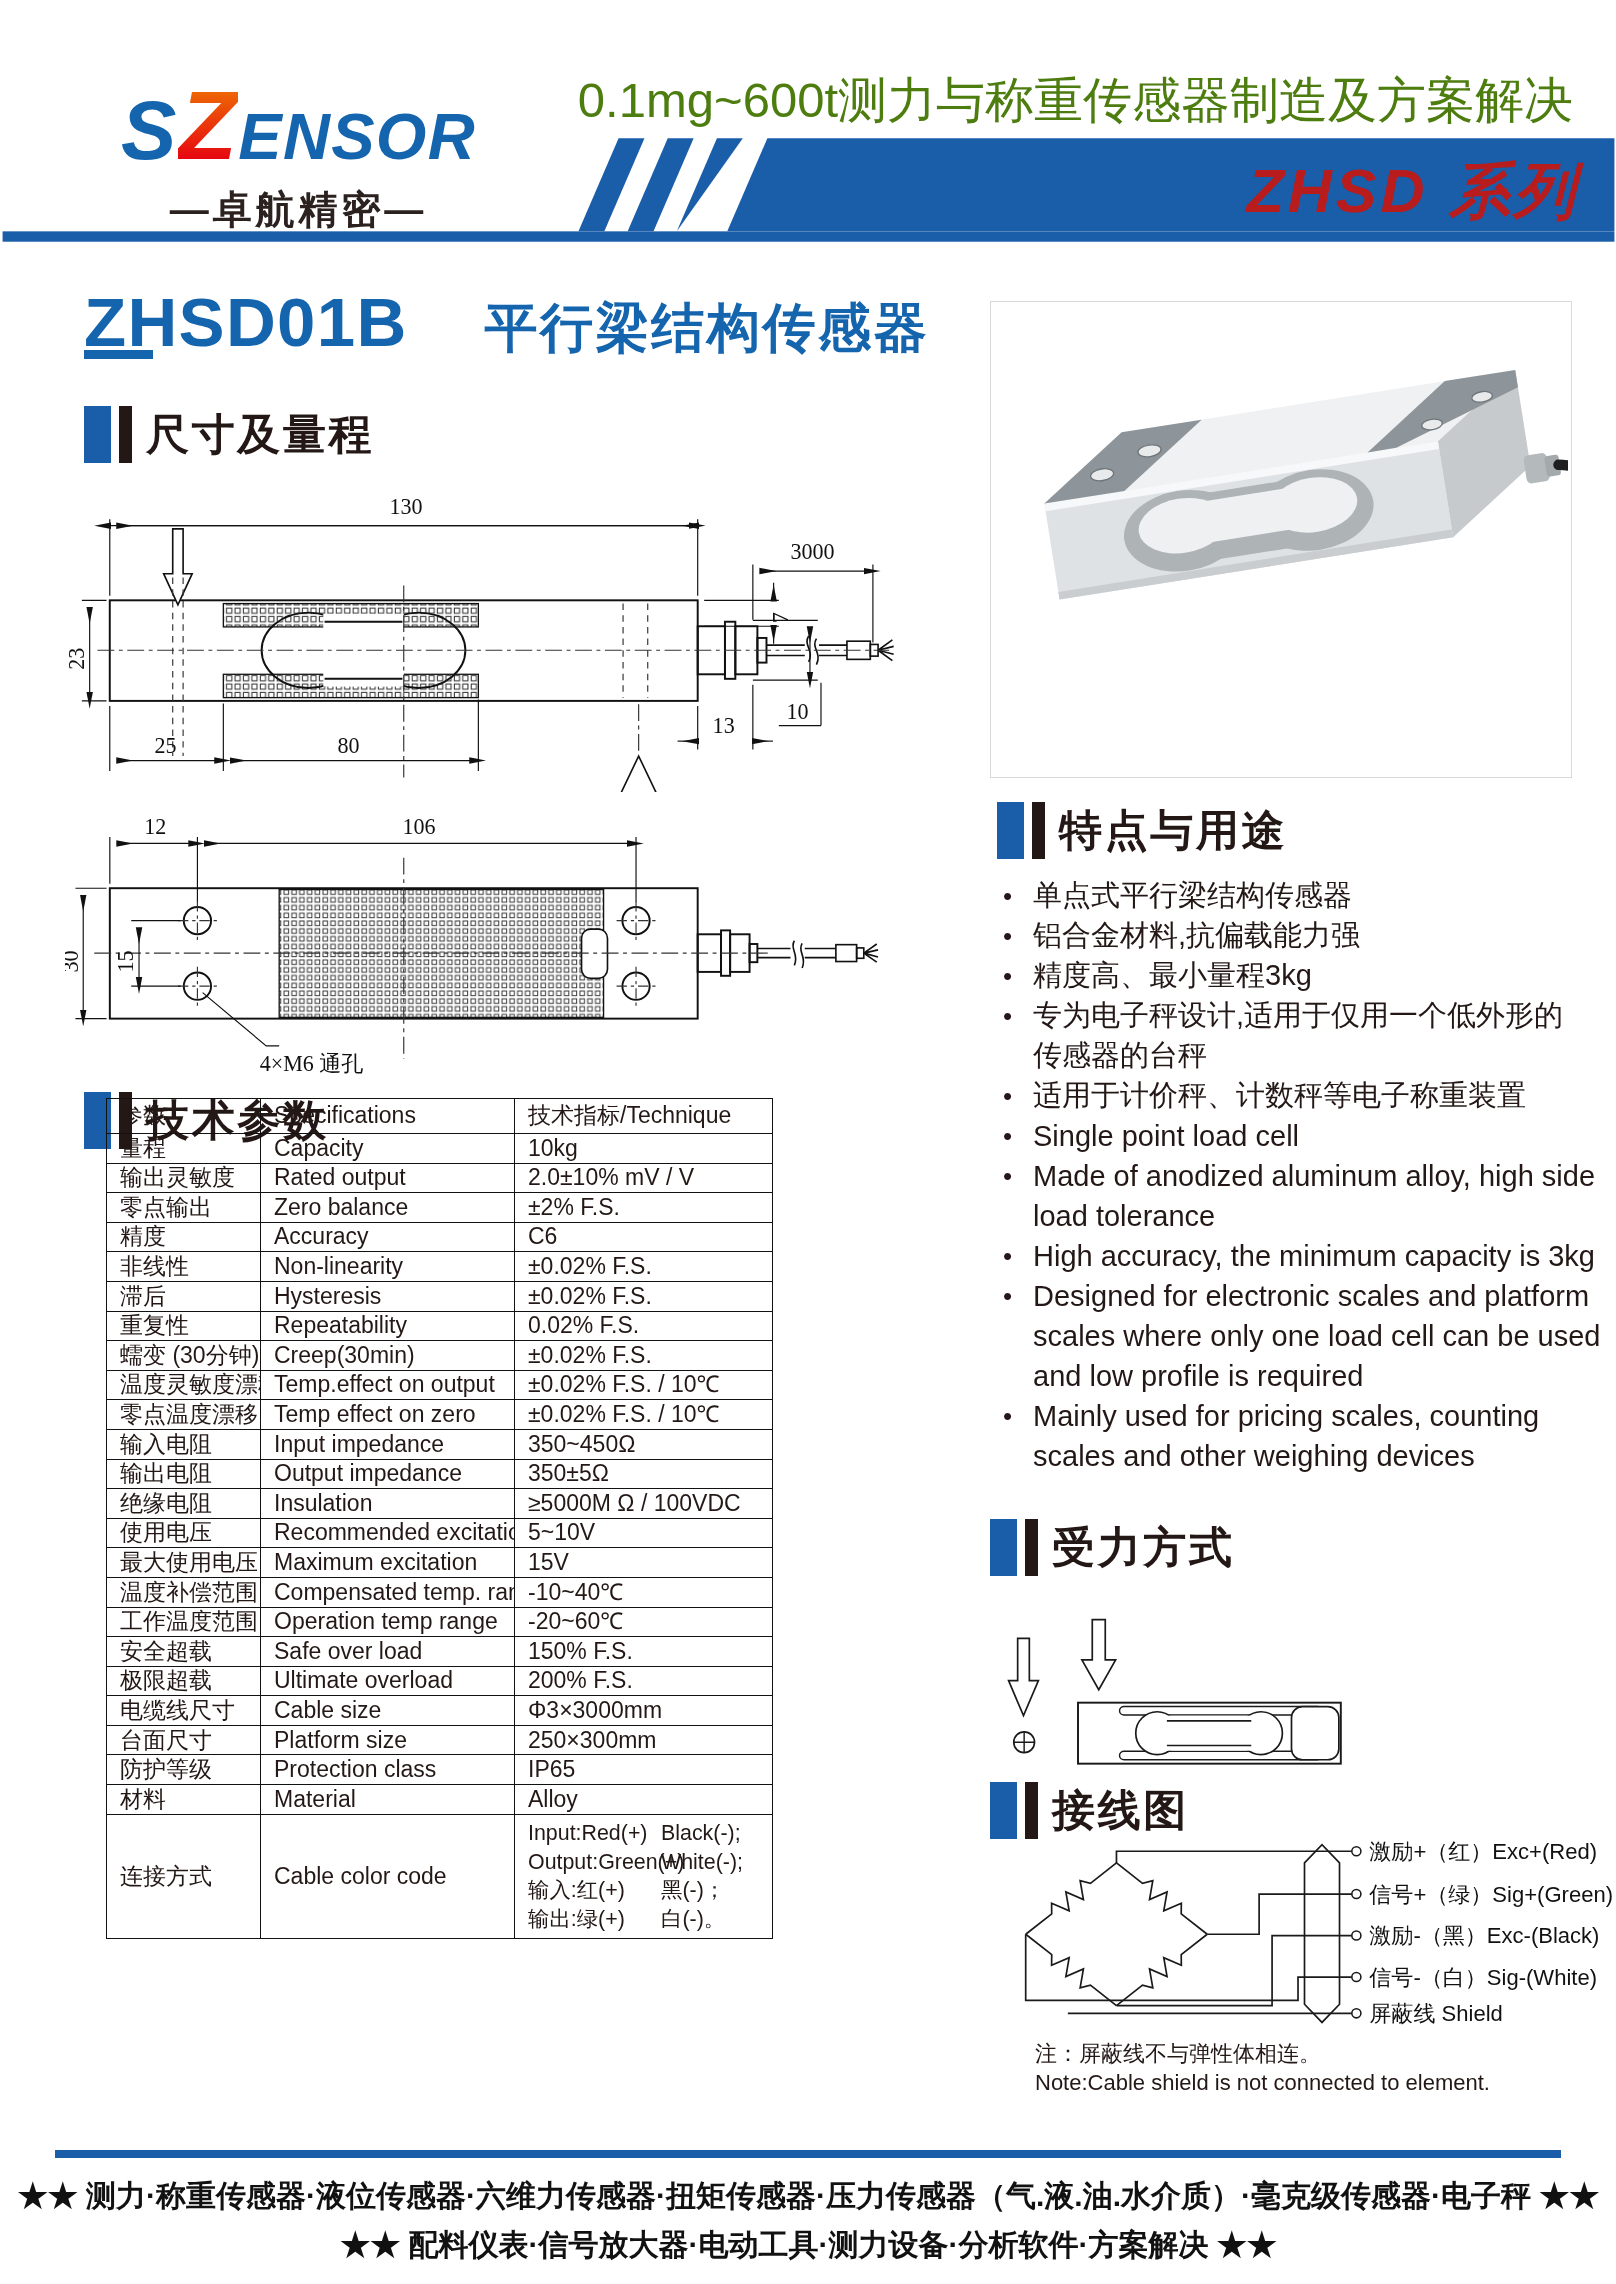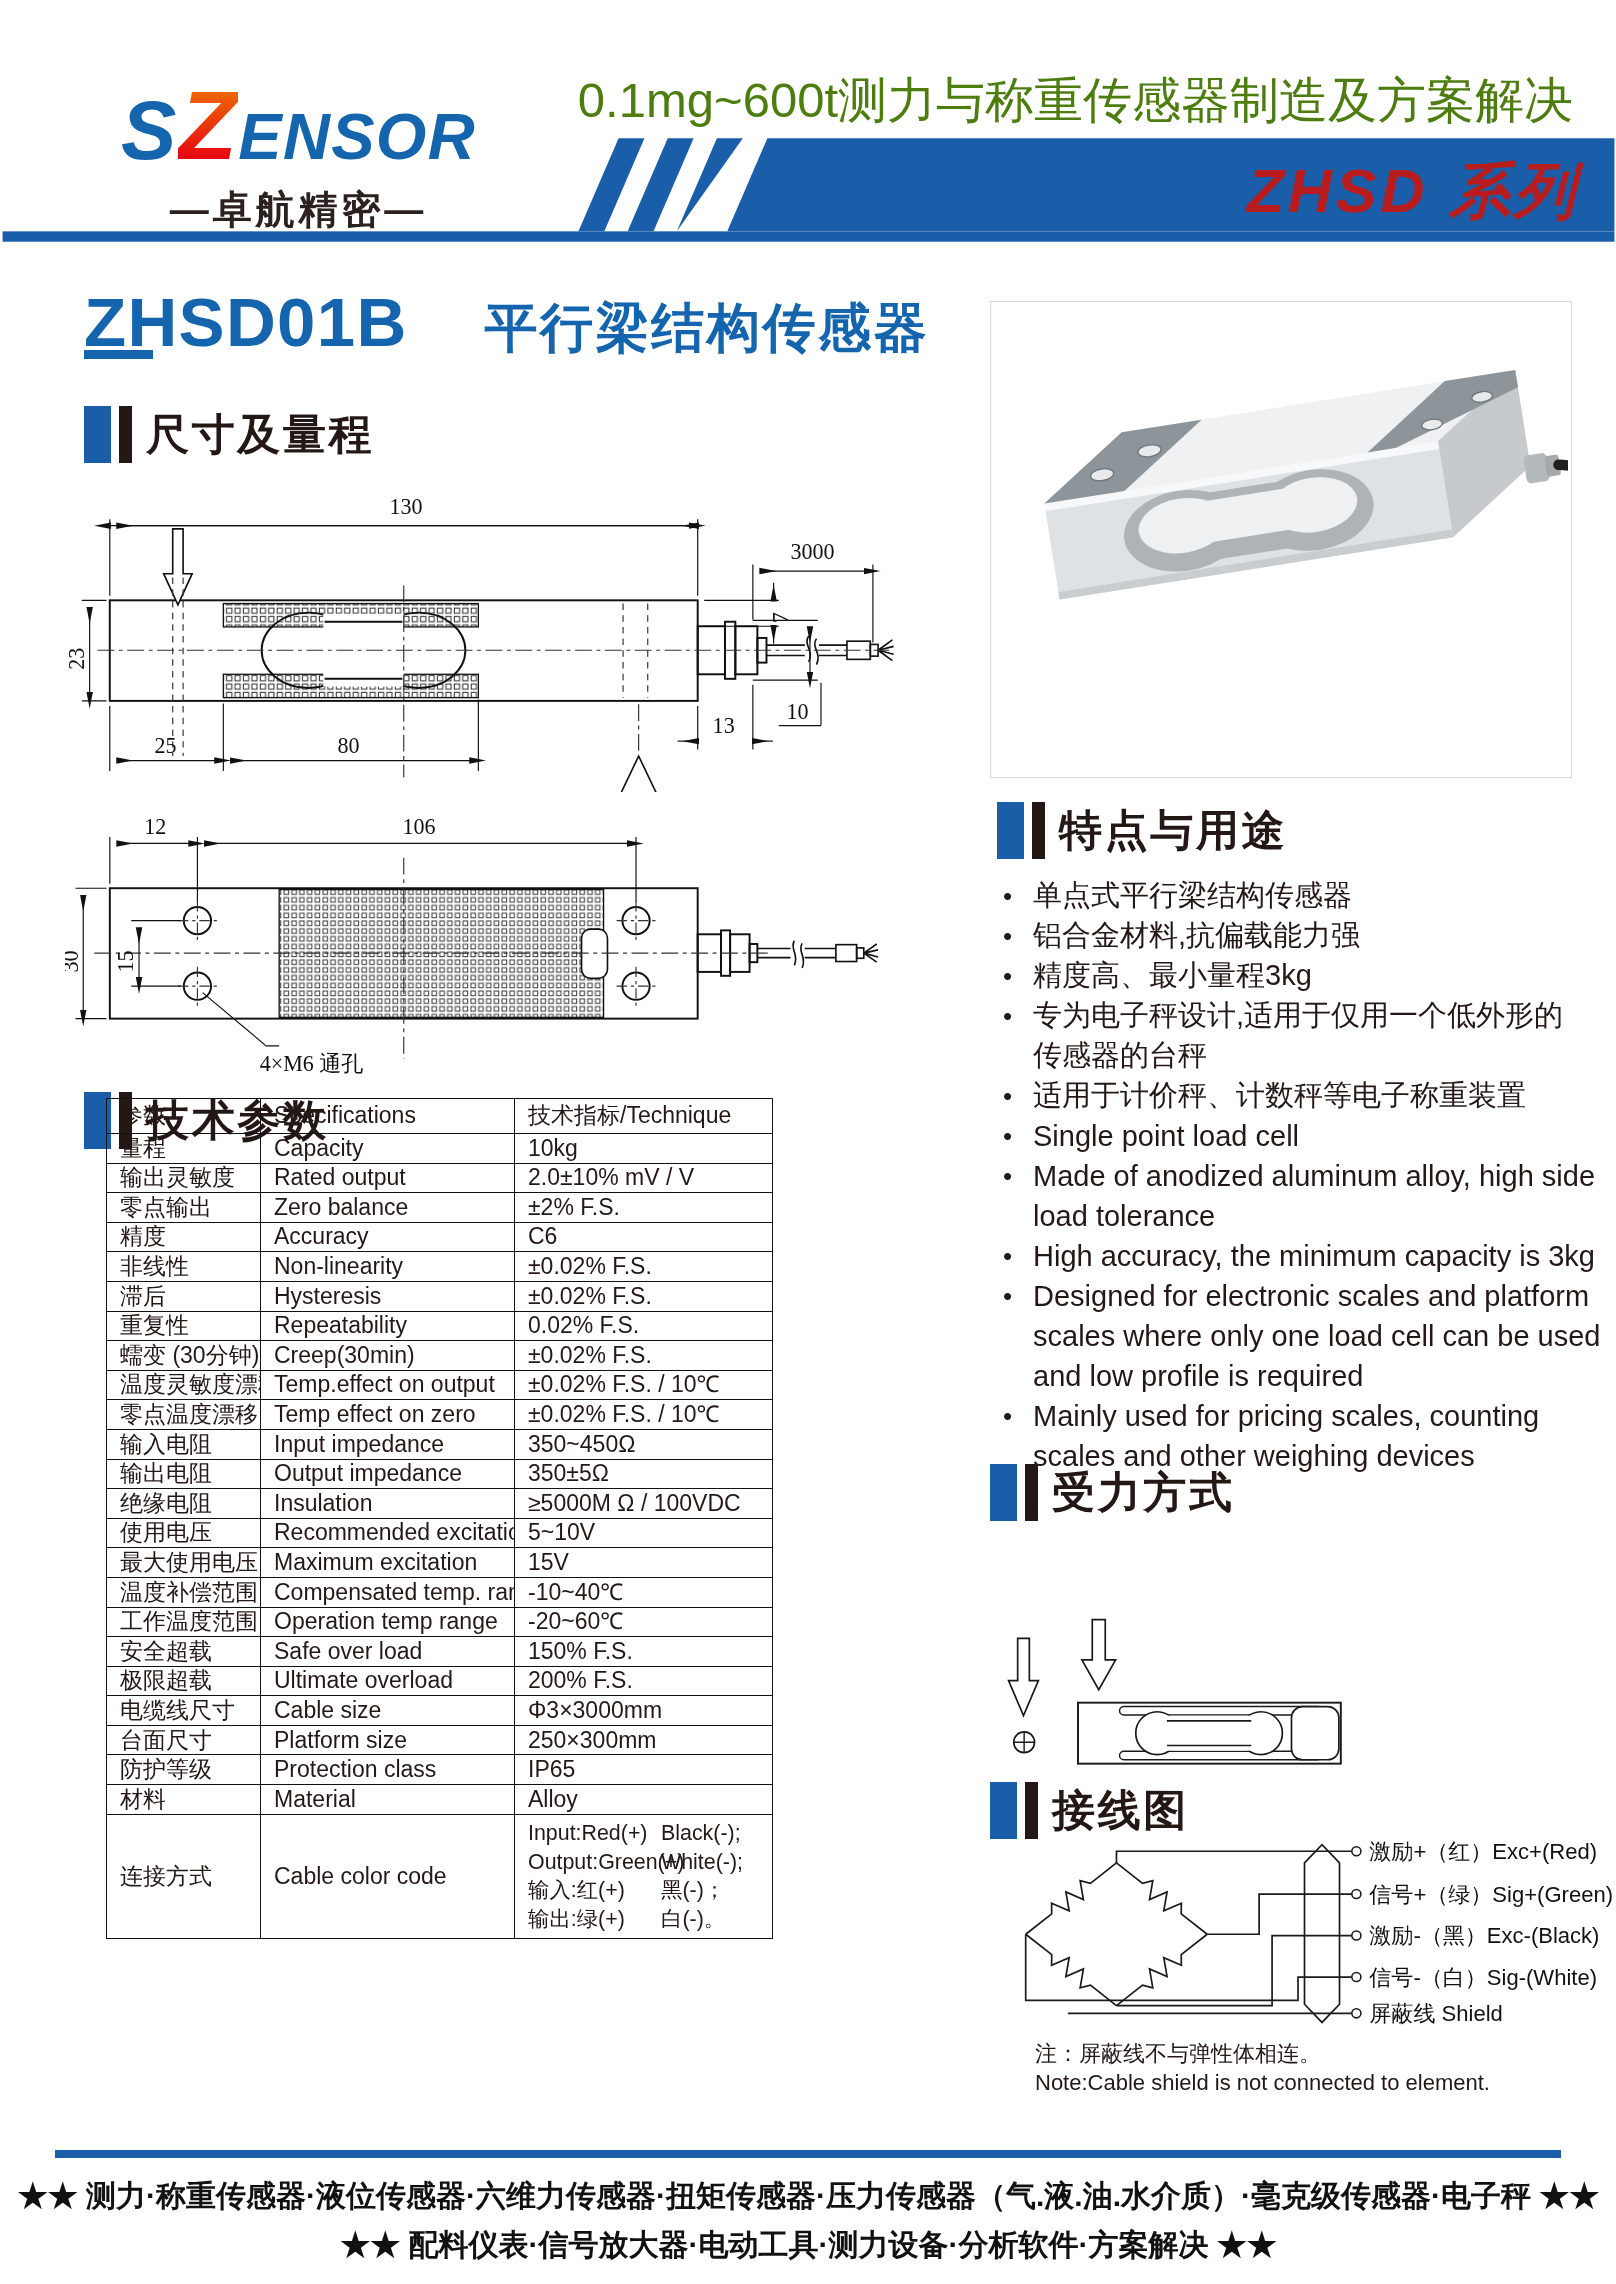--- a/index.html
+++ b/index.html
@@ -441,21 +441,21 @@
   <div class="feat-line">
       <span class="bu">•</span>
       <span>Mainly used for pricing scales, counting</span>
     </div>
   <div class="feat-line">
       <span class="bu"></span>
       <span>scales and other weighing devices</span>
     </div>
 </div>
 
-<div class="abs sec" style="left:990px;top:1464px;">
+<div class="abs sec" style="left:990px;top:1519px;">
   <span class="b1"></span>
   <span class="b2"></span>
   <span class="t">受力方式</span>
 </div>
 
 <svg class="abs" style="left:993px;top:1587px;" width="584" height="195" viewBox="0 0 900 300">
   <g stroke="#1a1a1a" stroke-width="2.6" fill="#fff">
     <polygon points="38,79 56,79 56,144 70,144 47,198 24,144 38,144"></polygon>
     <polygon points="153,50 173,50 173,112 189,112 163,158 137,112 153,112"></polygon>
     <circle cx="48" cy="239" r="16"></circle>

